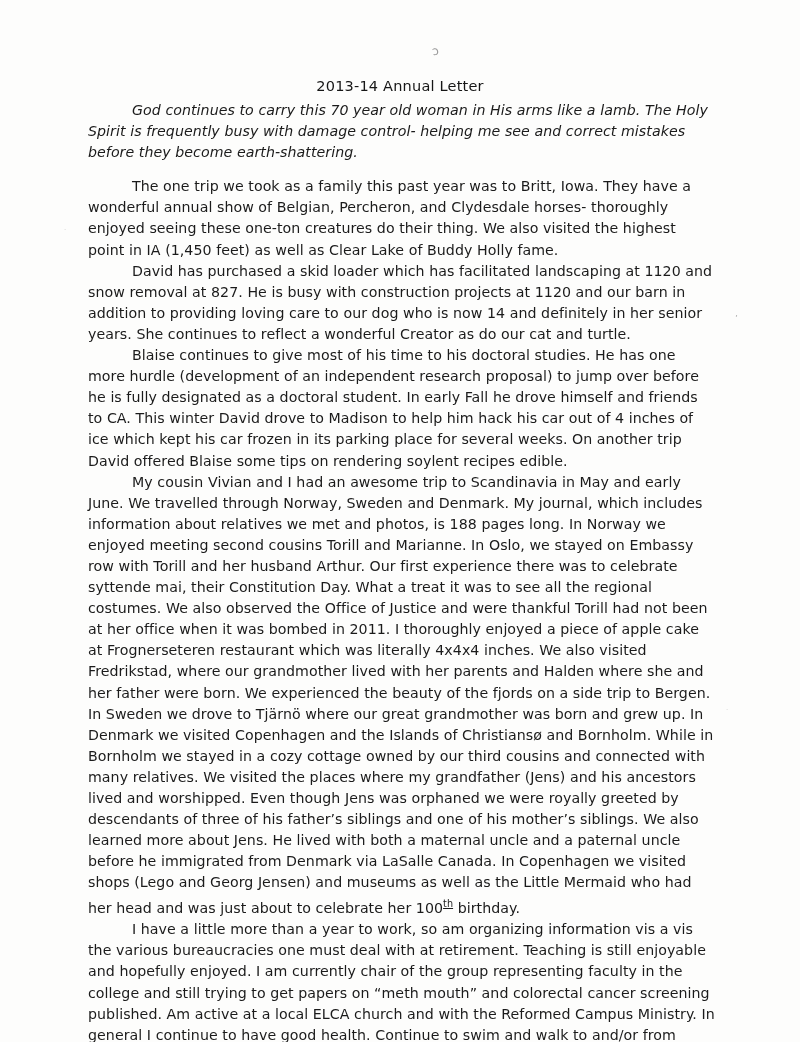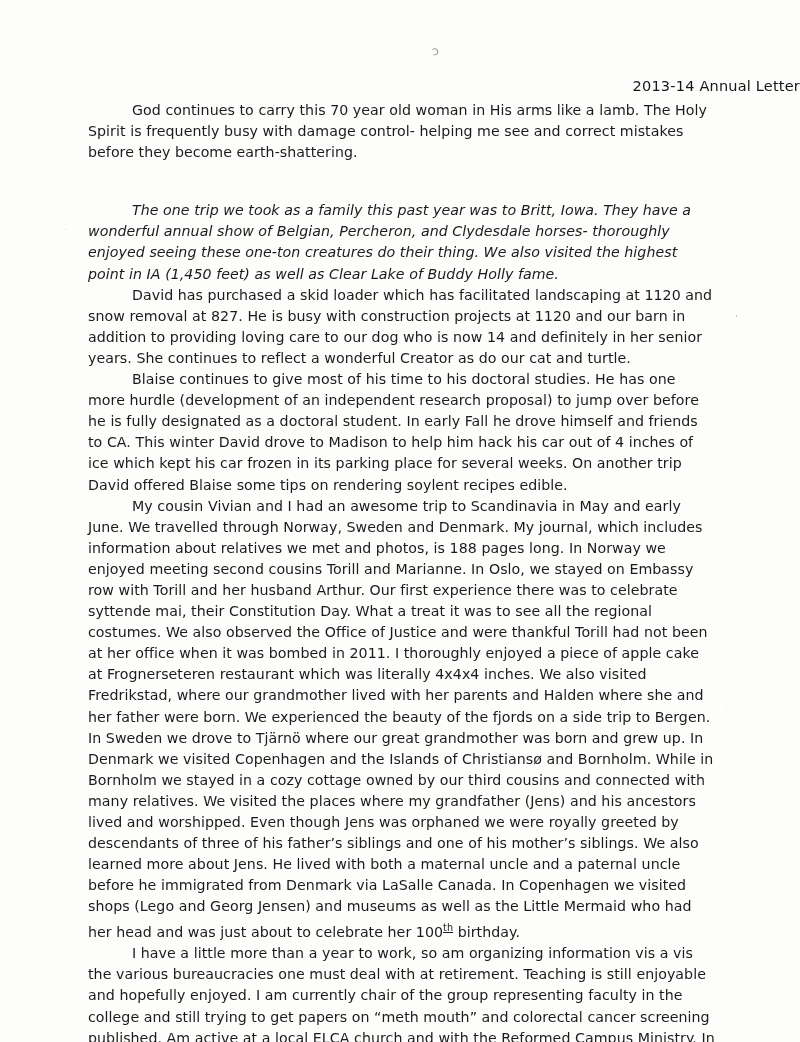--- a/index.html
+++ b/index.html
@@ -54,21 +54,21 @@
     left: 726px;
     top: 706px;
     font-size: 7px;
     color: #cdcdcd;
   }
   .doc-title {
     position: absolute;
     left: 0;
     top: 78px;
     width: 800px;
-    text-align: right;
+    text-align: center;
     font-size: 14.5px;
     letter-spacing: 0.2px;
     color: #161616;
   }
   .body-text {
     position: absolute;
     left: 88px;
     top: 100px;
     width: 628px;
     font-size: 14.2px;
@@ -77,24 +77,24 @@
     text-align: left;
     letter-spacing: 0.05px;
   }
   p {
     margin: 0 0 0 0;
   }
   p.indent {
     text-indent: 44px;
   }
   p.gap {
-    margin-top: 37px;
-    font-style: italic;
+    margin-top: 13px;
   }
   .italic {
+    font-style: italic;
   }
   .underline {
   }
   sup {
     font-size: 0.68em;
     vertical-align: super;
     text-decoration: underline;
   }
 </style>
 </head>

